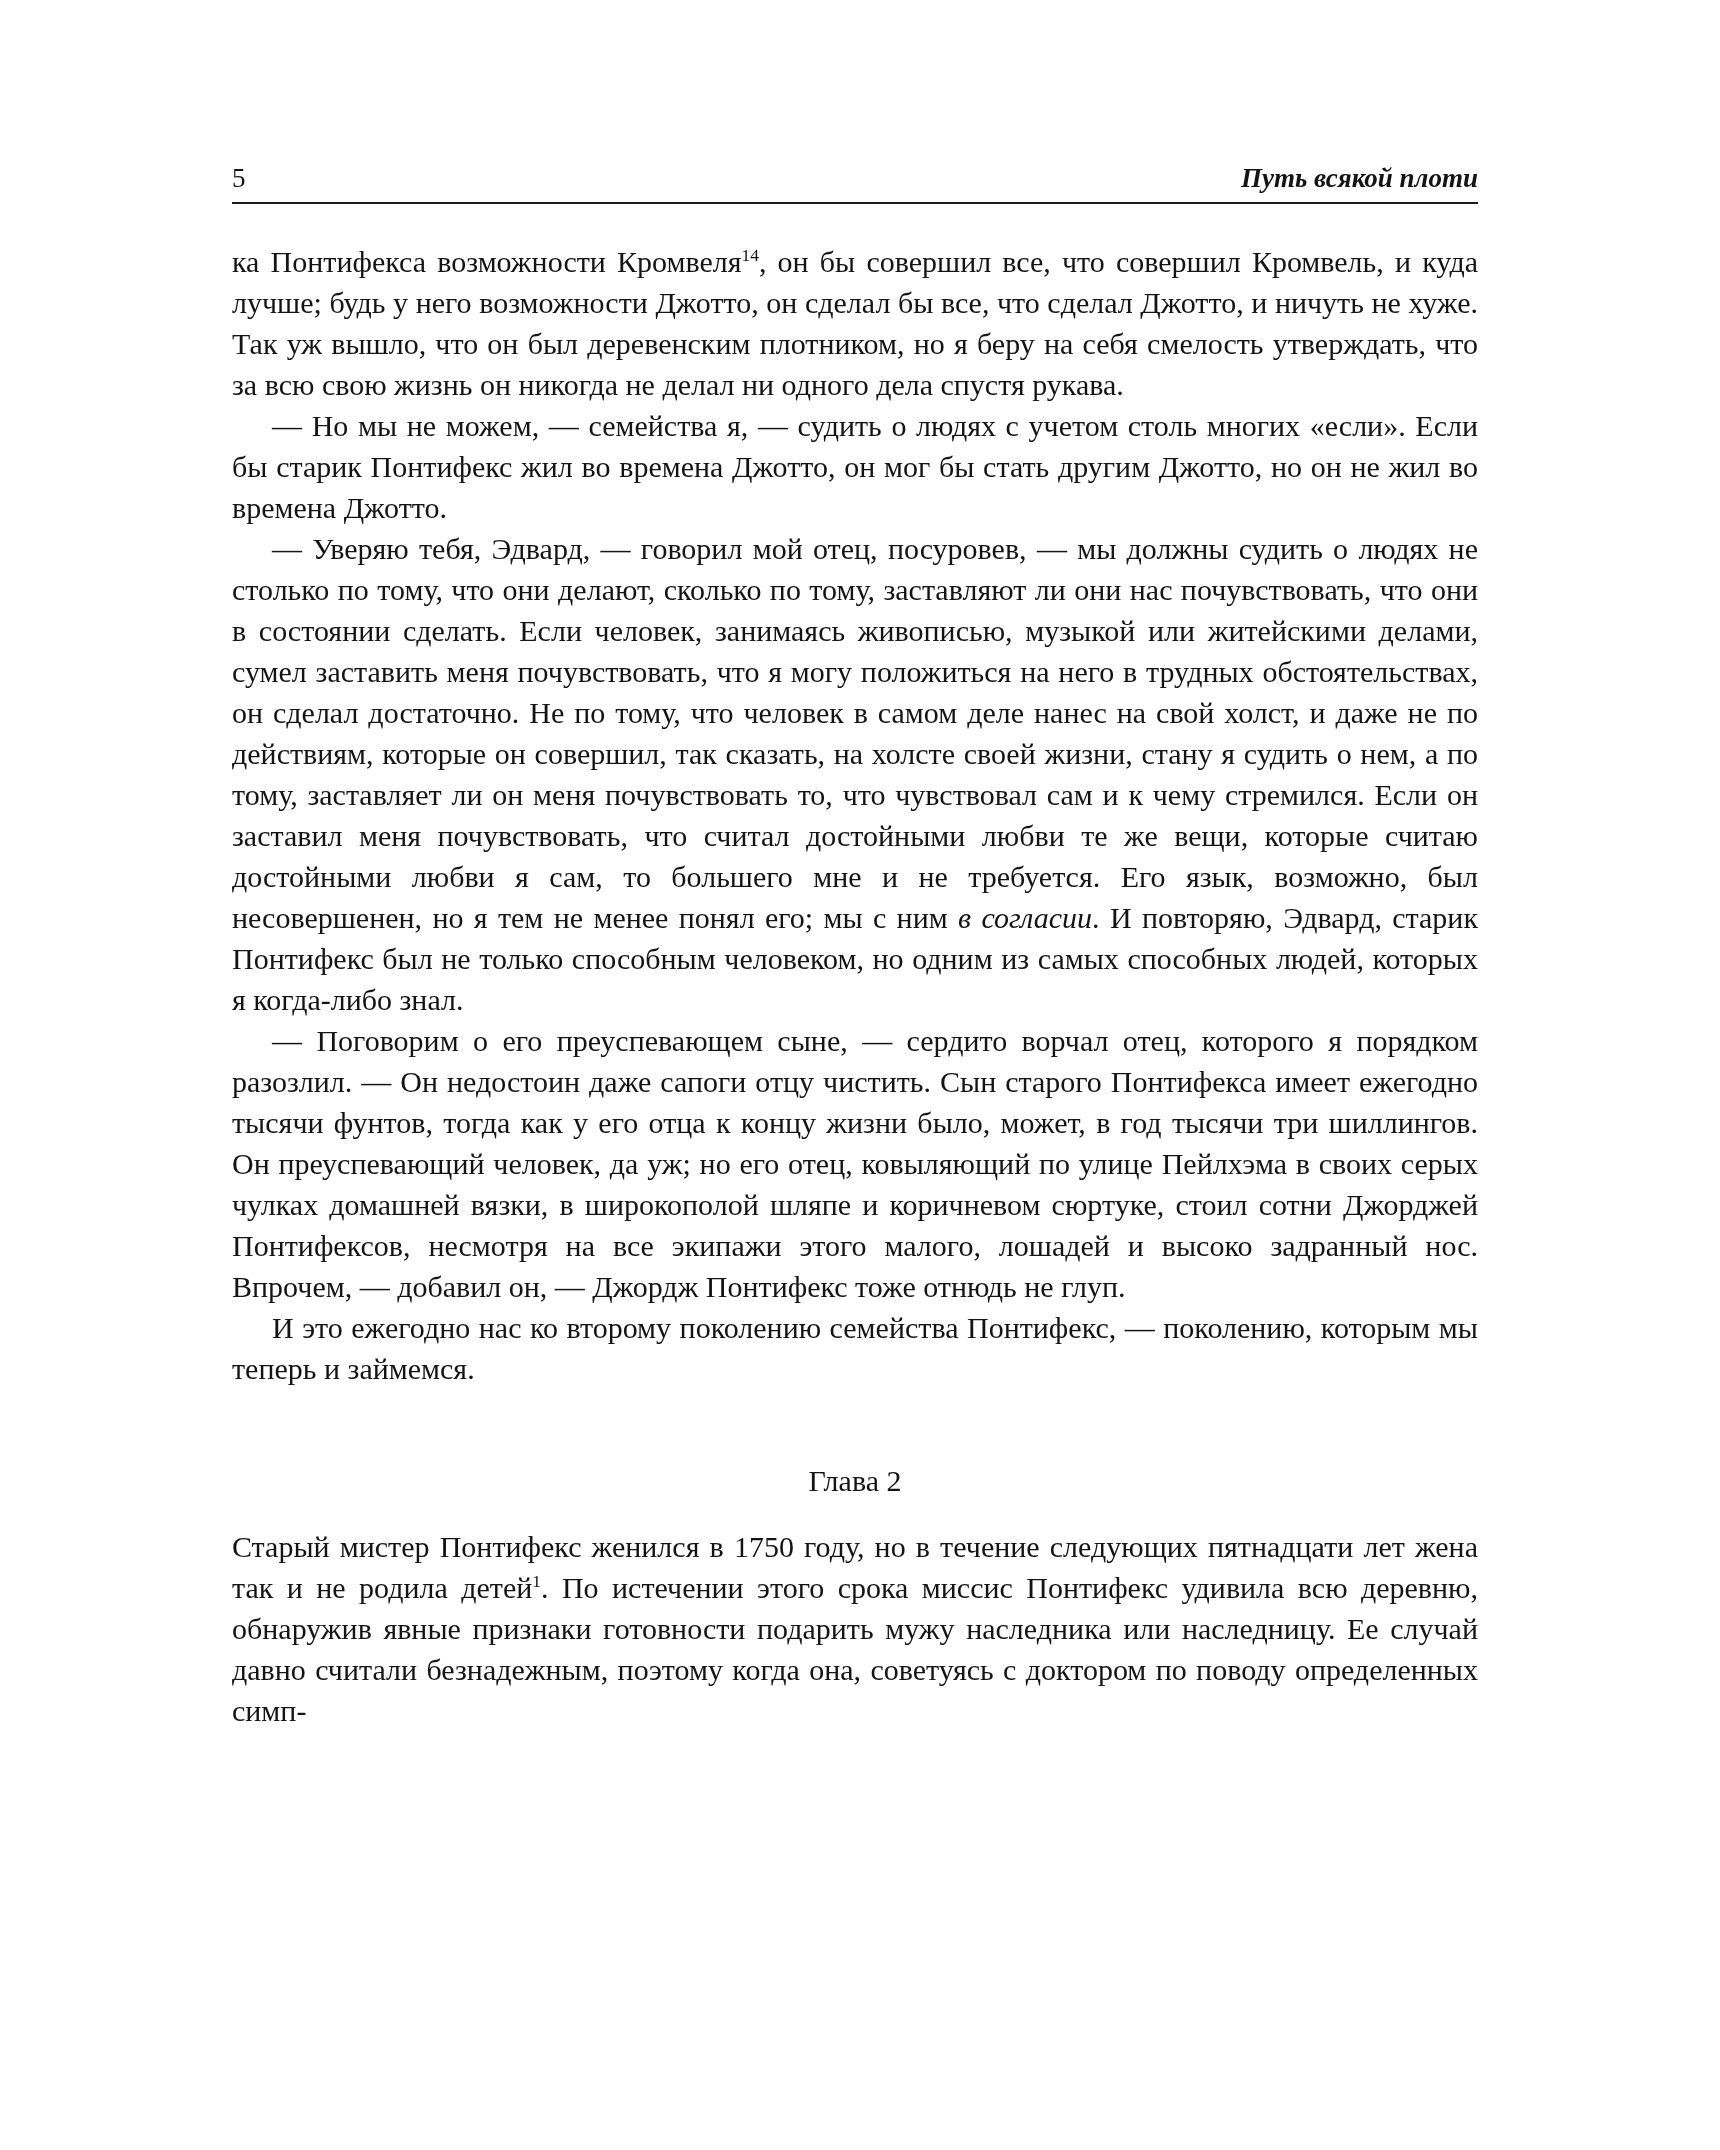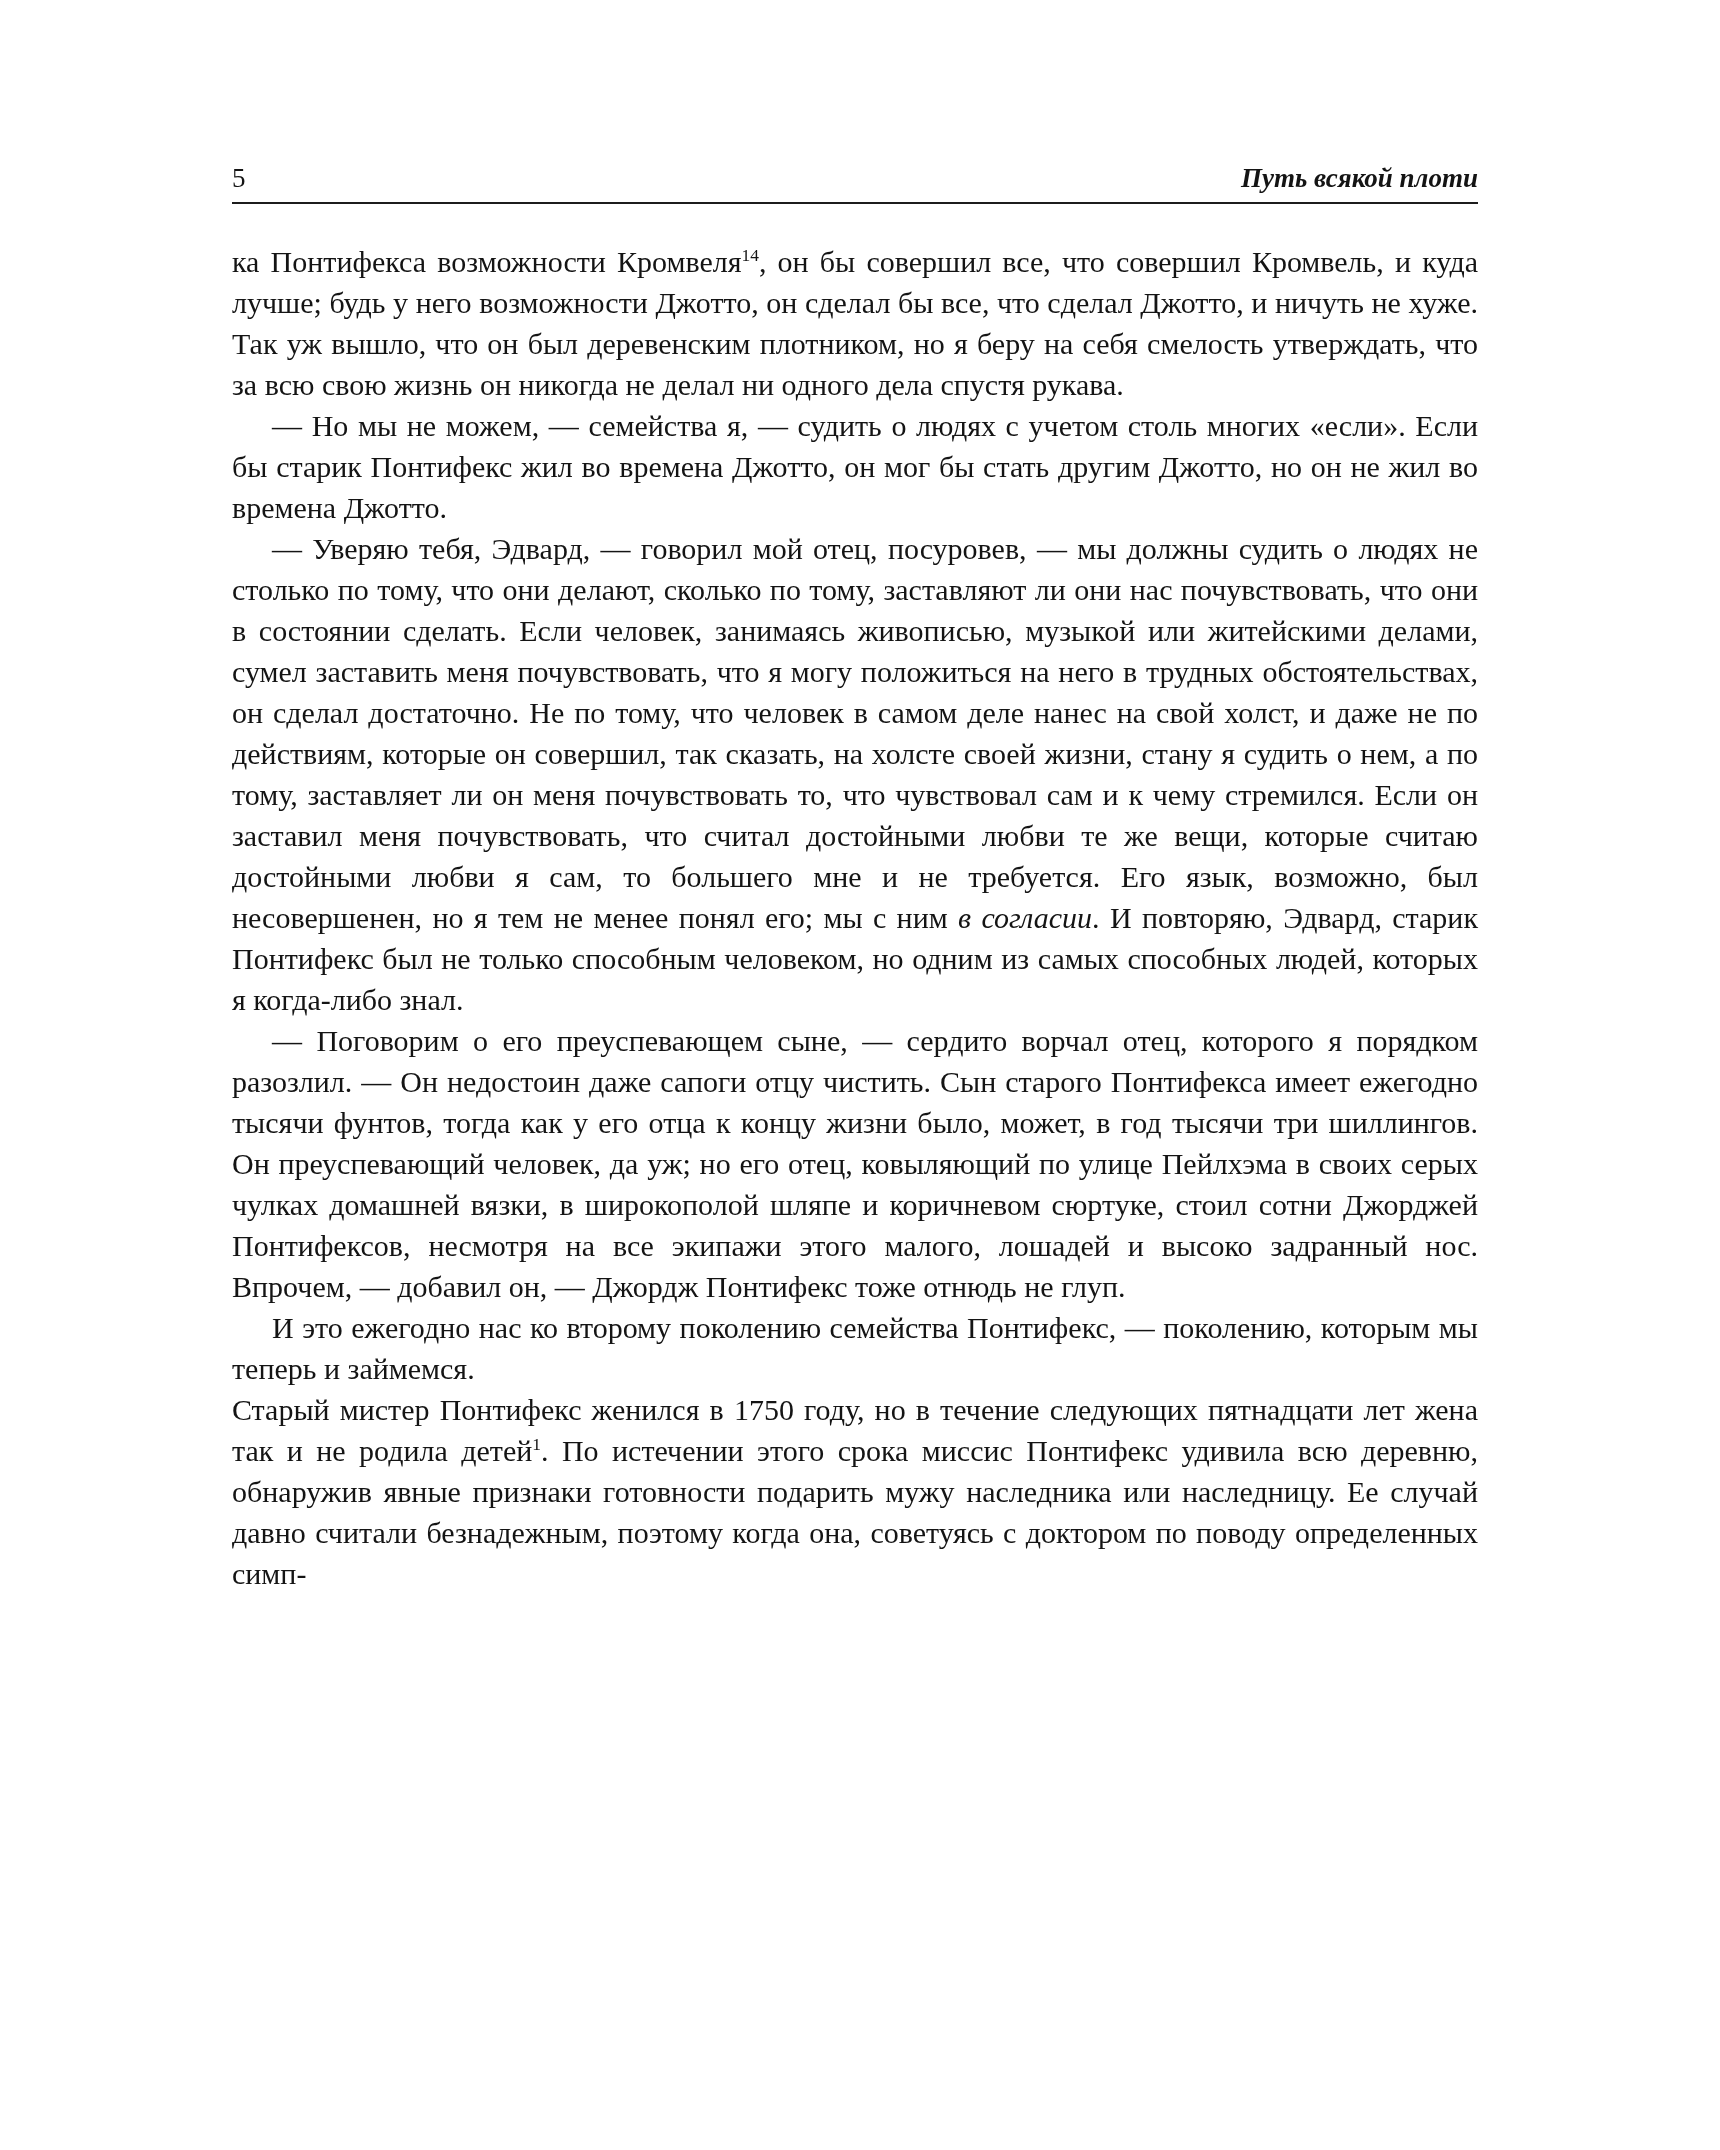--- a/index.html
+++ b/index.html
@@ -91,17 +91,18 @@
   </header>
 
   <div class="header-rule"></div>
 
   <main class="text-block" id="flow">
       <p class="para">ка Понтифекса возможности Кромвеля<sup>14</sup>, он бы совершил все, что совершил Кромвель, и куда лучше; будь у него возможности Джотто, он сделал бы все, что сделал Джотто, и ничуть не хуже. Так уж вышло, что он был деревенским плотником, но я беру на себя смелость утверждать, что за всю свою жизнь он никогда не делал ни одного дела спустя рукава.</p>
       <p class="para indent">— Но мы не можем, — семейства я, — судить о людях с учетом столь многих «если». Если бы старик Понтифекс жил во времена Джотто, он мог бы стать другим Джотто, но он не жил во времена Джотто.</p>
       <p class="para indent">— Уверяю тебя, Эдвард, — говорил мой отец, посуровев, — мы должны судить о людях не столько по тому, что они делают, сколько по тому, заставляют ли они нас почувствовать, что они в состоянии сделать. Если человек, занимаясь живописью, музыкой или житейскими делами, сумел заставить меня почувствовать, что я могу положиться на него в трудных обстоятельствах, он сделал достаточно. Не по тому, что человек в самом деле нанес на свой холст, и даже не по действиям, которые он совершил, так сказать, на холсте своей жизни, стану я судить о нем, а по тому, заставляет ли он меня почувствовать то, что чувствовал сам и к чему стремился. Если он заставил меня почувствовать, что считал достойными любви те же вещи, которые считаю достойными любви я сам, то большего мне и не требуется. Его язык, возможно, был несовершенен, но я тем не менее понял его; мы с ним <em class="inline-italic">в согласии</em>. И повторяю, Эдвард, старик Понтифекс был не только способным человеком, но одним из самых способных людей, которых я когда-либо знал.</p>
       <p class="para indent">— Поговорим о его преуспевающем сыне, — сердито ворчал отец, которого я порядком разозлил. — Он недостоин даже сапоги отцу чистить. Сын старого Понтифекса имеет ежегодно тысячи фунтов, тогда как у его отца к концу жизни было, может, в год тысячи три шиллингов. Он преуспевающий человек, да уж; но его отец, ковыляющий по улице Пейлхэма в своих серых чулках домашней вязки, в широкополой шляпе и коричневом сюртуке, стоил сотни Джорджей Понтифексов, несмотря на все экипажи этого малого, лошадей и высоко задранный нос. Впрочем, — добавил он, — Джордж Понтифекс тоже отнюдь не глуп.</p>
       <p class="para indent">И это ежегодно нас ко второму поколению семейства Понтифекс, — поколению, которым мы теперь и займемся.</p>
+      <div class="chapter-heading">Глава 2</div>
       <p class="para">Старый мистер Понтифекс женился в 1750 году, но в течение следующих пятнадцати лет жена так и не родила детей<sup>1</sup>. По истечении этого срока миссис Понтифекс удивила всю деревню, обнаружив явные признаки готовности подарить мужу наследника или наследницу. Ее случай давно считали безнадежным, поэтому когда она, советуясь с доктором по поводу определенных симп-</p>
     </main>
 
 </div>
 
 
 </body></html>

